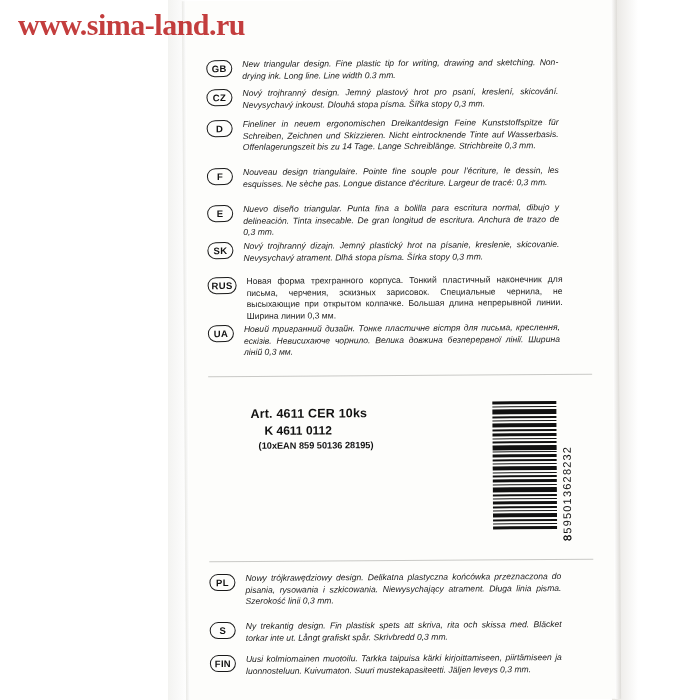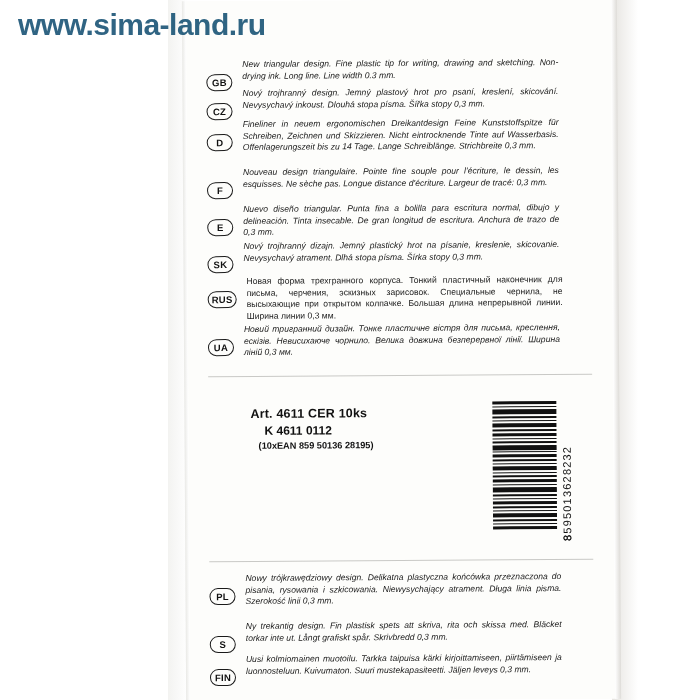--- a/index.html
+++ b/index.html
@@ -19,24 +19,24 @@
     left: 0; top: 0;
     width: 700px;
     height: 700px;
     background: #ffffff;
   }
   
   .watermark {
     position: absolute;
     left: 18px;
     top: 8px;
-    font-family: Liberation Sans, sans-serif;
+    font-family: Liberation Serif, serif;
     font-size: 30px;
     font-weight: 700;
-    color: #0c4a6e;
+    color: #b91c1c;
     letter-spacing: -0.5px;
     opacity: 0.85;
     white-space: nowrap;
     z-index: 50;
   }
   
   .leaflet {
     position: absolute;
     left: 186px;
     top: 0px;
@@ -101,21 +101,21 @@
     min-width: 26px;
     padding: 0 3px;
     box-sizing: border-box;
     display: flex;
     align-items: center;
     justify-content: center;
     font-size: 9.5px;
     font-weight: 700;
     color: #111;
     letter-spacing: 0.3px;
-    margin-top: 15px;
+    margin-top: 1px;
     font-family: "Liberation Sans", sans-serif;
   }
   .lang-text {
     margin-left: 10px;
     font-size: 8.6px;
     line-height: 11.6px;
     color: #1b1b1b;
     font-family: "Liberation Sans", sans-serif;
     text-align: justify;
     width: 316px;

